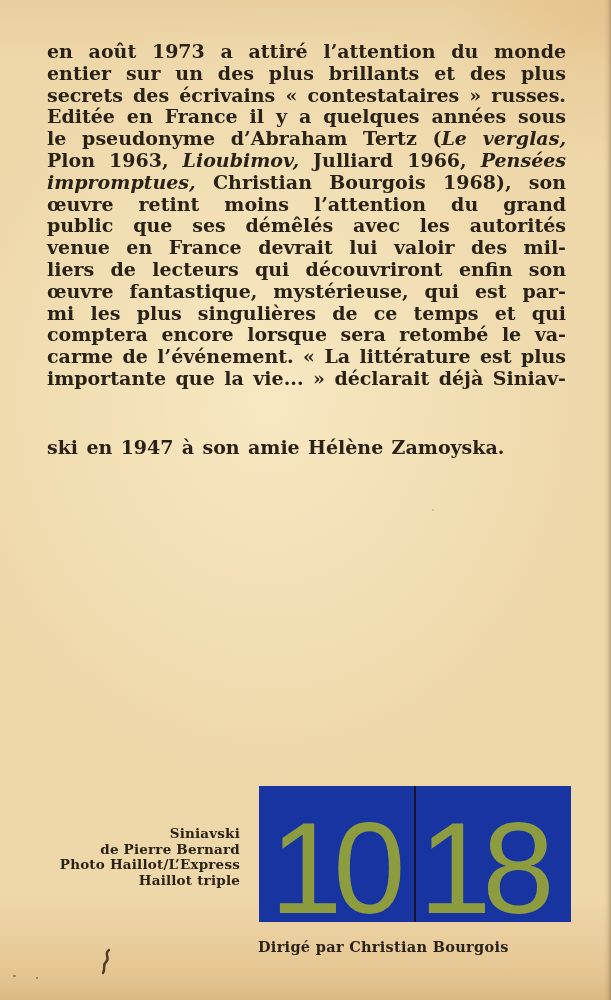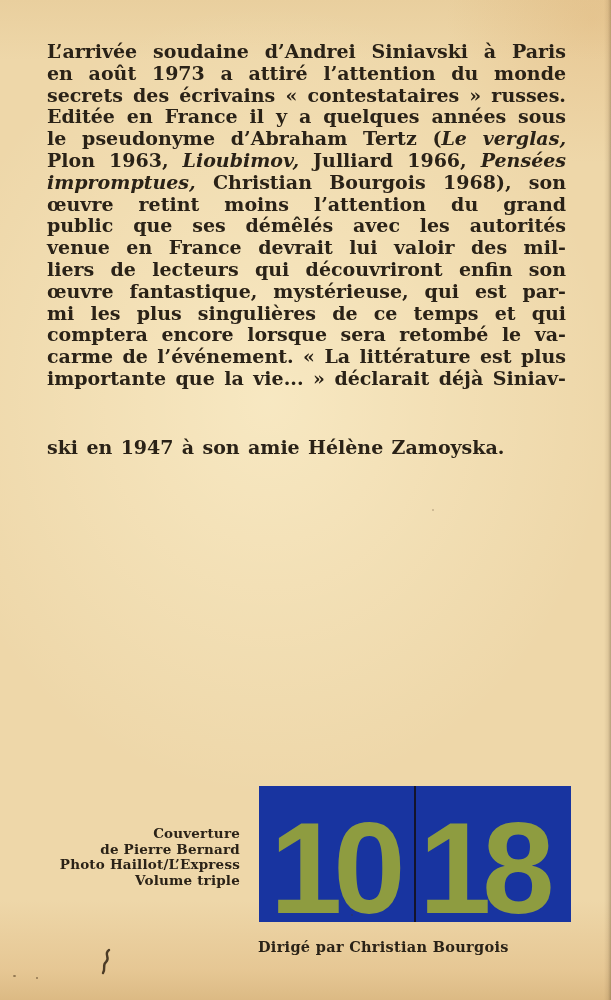--- a/index.html
+++ b/index.html
@@ -35,21 +35,21 @@
     color:var(--ink);letter-spacing:0.2px;
   }
   
   .logo{
     position:absolute;left:259px;top:786px;width:312px;height:136px;
     display:flex;gap:2px;background:#14142a;
   }
   .logo .sq{flex:1;background:var(--blue);position:relative;overflow:hidden;}
   .logo .num{
     position:absolute;bottom:-11px;
-    font-family:"Liberation Sans", sans-serif;font-weight:bold;
+    font-family:"Liberation Sans", sans-serif;font-weight:normal;
     font-size:130px;line-height:1;letter-spacing:-9px;
     color:var(--olive);
   }
   .logo .sq.left .num{left:11px;}
   .logo .sq.right .num{left:3px;}
   
   .director{
     position:absolute;left:258px;top:938px;
     font-weight:bold;font-size:14.5px;color:var(--ink);letter-spacing:0.3px;
   }
@@ -58,44 +58,44 @@
   .speck{position:absolute;border-radius:50%;background:rgba(75,52,28,0.55);}
   .speck.s1{left:13px;top:975px;width:3px;height:2px;}
   .speck.s2{left:36px;top:977px;width:2px;height:2px;}
   .speck.s3{left:351px;top:914px;width:2px;height:2px;opacity:.6;}
   .speck.s4{left:432px;top:509px;width:2px;height:2px;opacity:.5;}
 </style>
 </head>
 <body>
 
 <div class="blurb">
-    <div class="line"><span>L’arrivée soudaine d’Andrei Siniavski à Paris</span></div>
     <div class="line"><span>en août 1973 a attiré l’attention du monde</span></div>
+    <div class="line"><span>entier sur un des plus brillants et des plus</span></div>
     <div class="line"><span>secrets des écrivains « contestataires » russes.</span></div>
     <div class="line"><span>Editée en France il y a quelques années sous</span></div>
     <div class="line"><span>le pseudonyme d’Abraham Tertz (</span><em>Le verglas,</em></div>
     <div class="line"><span>Plon 1963, </span><em>Lioubimov,</em><span> Julliard 1966, </span><em>Pensées</em></div>
     <div class="line"><em>impromptues,</em><span> Christian Bourgois 1968), son</span></div>
     <div class="line"><span>œuvre retint moins l’attention du grand</span></div>
     <div class="line"><span>public que ses démêlés avec les autorités</span></div>
     <div class="line"><span>venue en France devrait lui valoir des mil-</span></div>
     <div class="line"><span>liers de lecteurs qui découvriront enfin son</span></div>
     <div class="line"><span>œuvre fantastique, mystérieuse, qui est par-</span></div>
     <div class="line"><span>mi les plus singulières de ce temps et qui</span></div>
     <div class="line"><span>comptera encore lorsque sera retombé le va-</span></div>
     <div class="line"><span>carme de l’événement. « La littérature est plus</span></div>
     <div class="line"><span>importante que la vie... » déclarait déjà Siniav-</span></div>
     <div class="line last"><span>ski en 1947 à son amie Hélène Zamoyska.</span></div>
   </div>
 
 <div class="credits">
-    <div>Couverture</div>
+    <div>Siniavski</div>
     <div>de Pierre Bernard</div>
     <div>Photo Haillot/L’Express</div>
-    <div>Volume triple</div>
+    <div>Haillot triple</div>
   </div>
 
 <div class="logo">
   <div class="sq left">
     <span class="num">10</span>
   </div>
   <div class="sq right">
     <span class="num">18</span>
   </div>
 </div>

